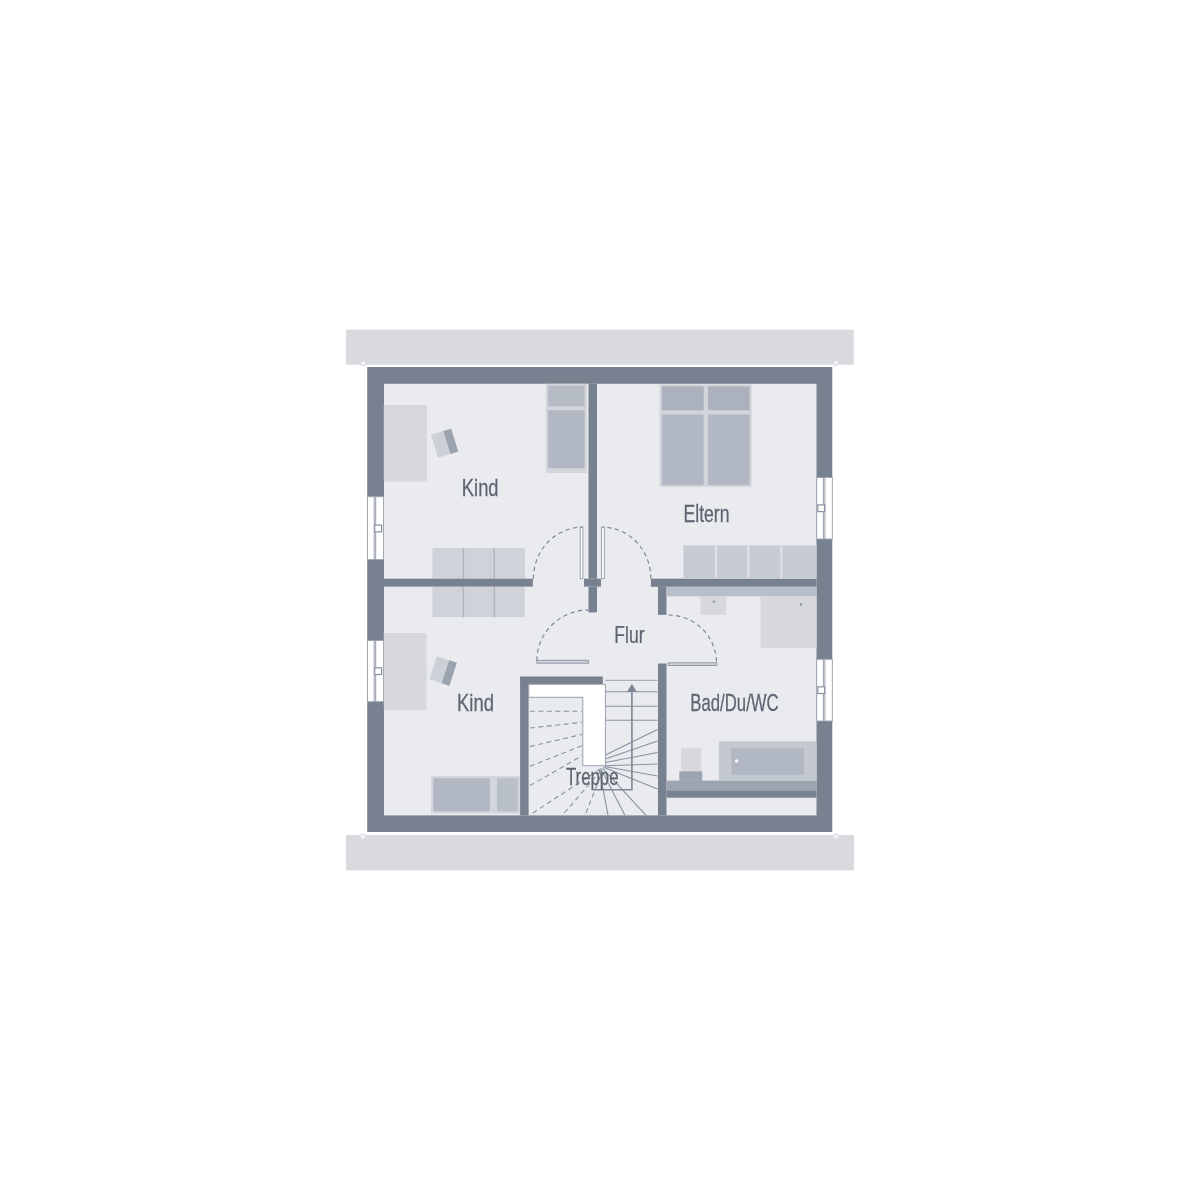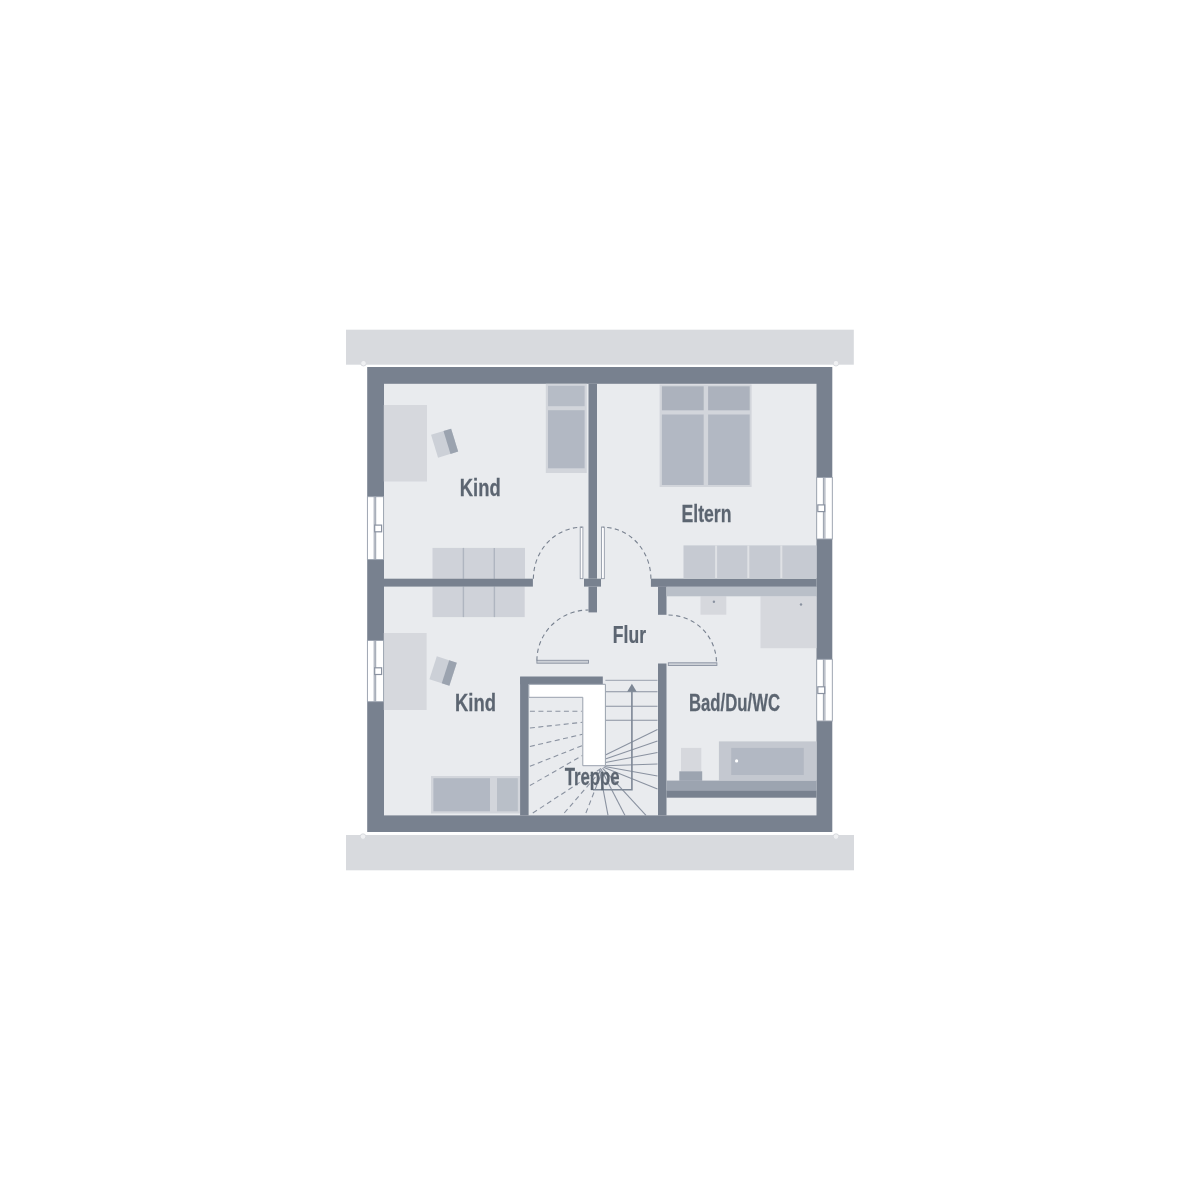--- a/index.html
+++ b/index.html
@@ -1,16 +1,16 @@
 <!DOCTYPE html>
 <html><head>
 <meta charset="utf-8">
 <style>
 html,body{margin:0;padding:0;background:#ffffff;}
-#c{position:relative;width:1200px;height:1200px;background:#ffffff;font-weight:bold;}
+#c{position:relative;width:1200px;height:1200px;background:#ffffff;}
 svg{position:absolute;left:0;top:0;}
 text{font-family:"Liberation Sans",sans-serif;fill:#5C6571;}
 </style>
 </head>
 <body>
 <div id="c">
 <svg width="1200" height="1200" viewBox="0 0 1200 1200">
 
   <rect x="346" y="329.7" width="507.8" height="35" fill="#D8DADE"></rect>
   <rect x="346" y="835" width="508" height="35.3" fill="#D8DADE"></rect>

